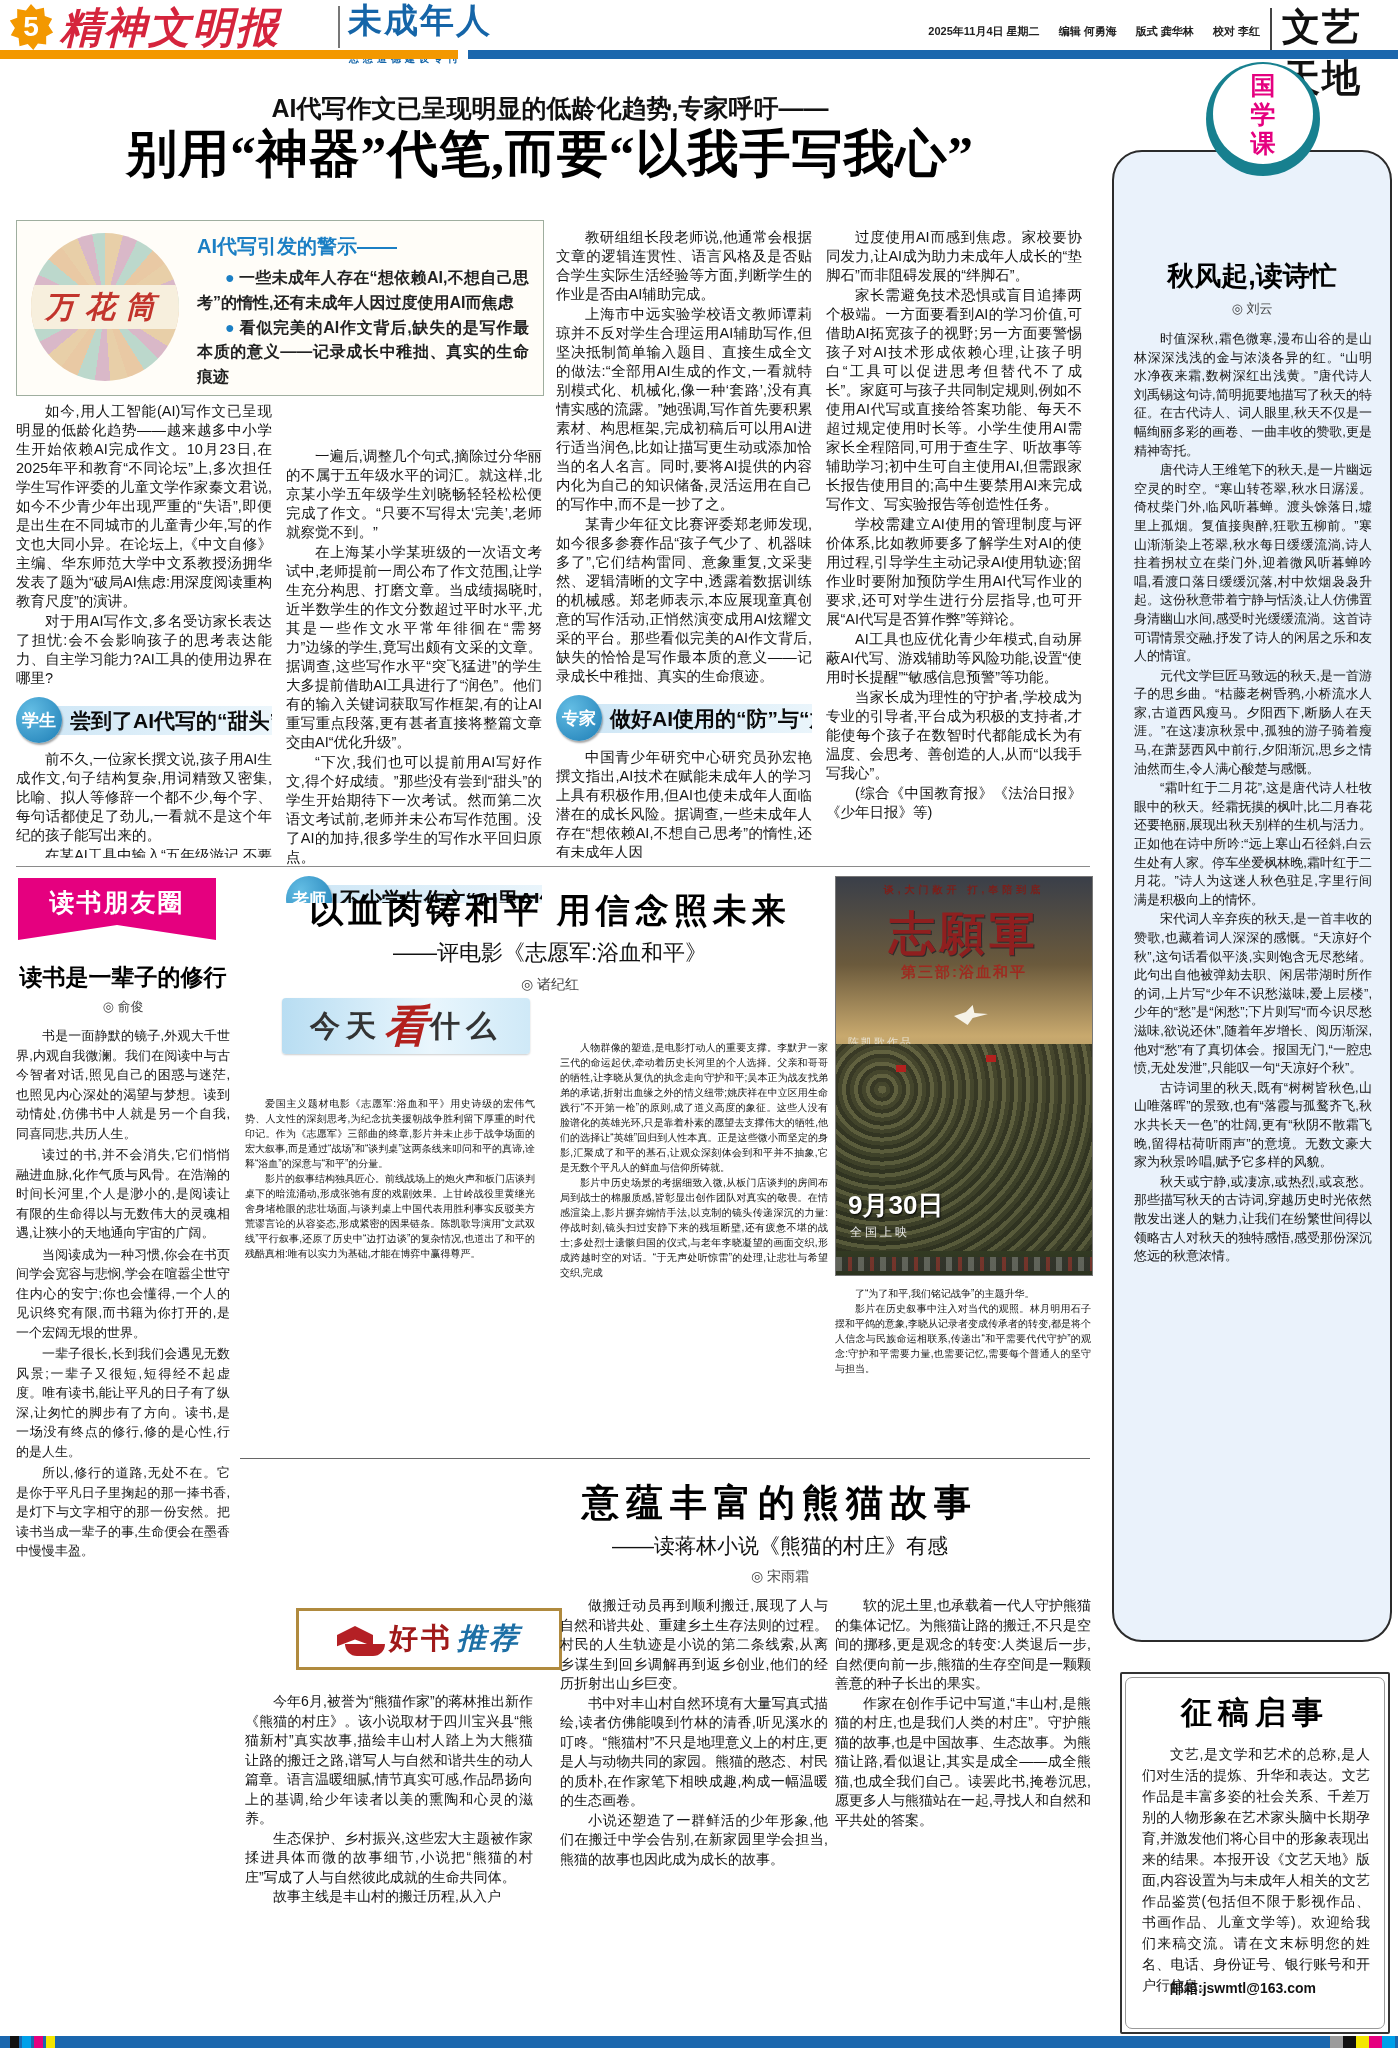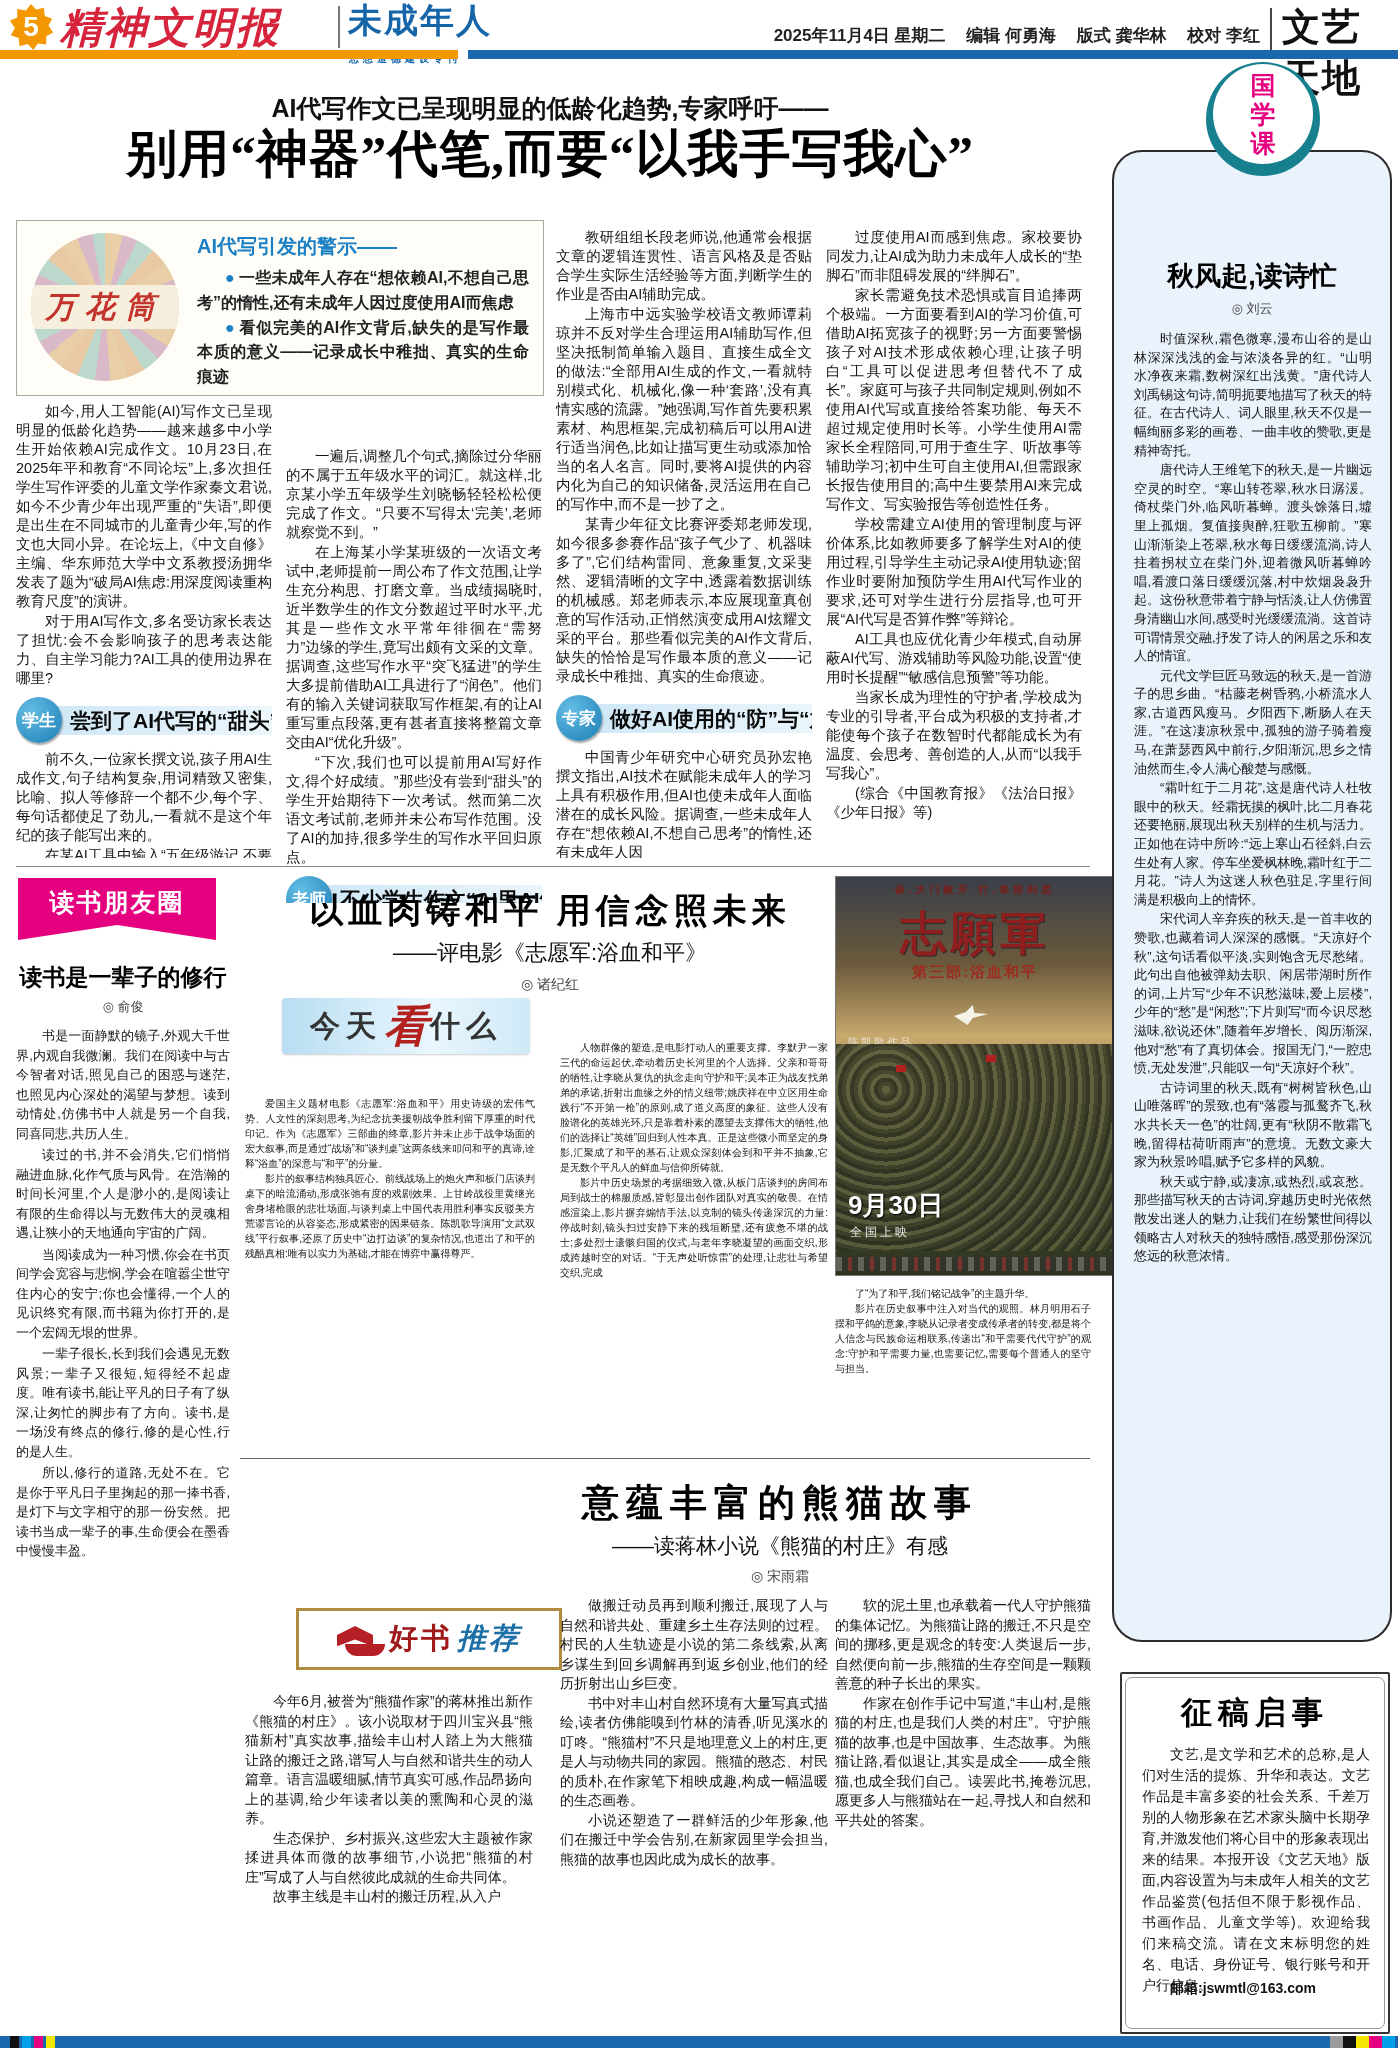--- a/index.html
+++ b/index.html
@@ -7,21 +7,21 @@
        font-family:"Liberation Sans","DejaVu Sans",sans-serif;color:#1a1a1a;}
   .abs{position:absolute;}
   
   .page-badge{left:8px;top:4px;width:46px;height:46px;background:#f39800;color:#fff;
     display:flex;align-items:center;justify-content:center;font-size:28px;font-weight:900;
     clip-path:polygon(50% 0%,61% 12%,78% 8%,80% 26%,96% 32%,88% 47%,98% 62%,83% 70%,83% 88%,65% 86%,55% 100%,43% 87%,25% 92%,23% 74%,6% 68%,15% 52%,4% 36%,20% 30%,20% 11%,39% 14%);}
   .masthead{left:60px;top:0px;font-size:42px;font-weight:900;color:#d5243c;font-style:italic;letter-spacing:2px;}
   .head-div1{left:338px;top:6px;width:2px;height:42px;background:#777;}
   .weekly{left:348px;top:-2px;font-size:34px;font-weight:900;color:#1565a8;letter-spacing:2px;}
   .weekly-sub{left:349px;top:36px;font-size:10px;color:#1565a8;letter-spacing:4px;font-weight:700;margin-top:16px;}
-  .dateline{left:700px;top:24px;width:560px;font-size:17px;font-weight:700;color:#222;text-align:right;}
+  .dateline{left:700px;top:24px;width:560px;font-size:11px;font-weight:700;color:#222;text-align:right;}
   .dateline span{margin-left:16px;}
   .head-div2{left:1270px;top:8px;width:2px;height:42px;background:#444;}
   .section-name{left:1282px;top:2px;font-size:38px;font-weight:900;letter-spacing:2px;color:#111;}
   .bar-orange{left:0;top:50px;width:458px;height:9px;background:#f39800;}
   .bar-blue{left:468px;top:50px;width:930px;height:9px;background:#1b67ad;}
   
   .kicker{left:16px;top:92px;width:1068px;text-align:center;font-size:25px;font-weight:600;color:#111;}
   .headline{left:16px;top:120px;width:1068px;text-align:center;font-size:51px;font-weight:900;
     font-family:"Liberation Serif","DejaVu Serif",serif;letter-spacing:1px;color:#000;}
   .warning-box{left:16px;top:220px;width:526px;height:174px;border:1px solid #9fae9f;background:#fffdf8;}
@@ -72,21 +72,21 @@
     display:flex;align-items:center;justify-content:center;box-shadow:0 1px 2px rgba(0,0,0,.2);}
   .today-badge .t1,.today-badge .t3{font-size:30px;font-weight:700;color:#333;letter-spacing:6px;}
   .today-badge .t2{font-size:44px;font-weight:900;color:#b3211e;font-style:italic;margin:0 2px;
     font-family:"Liberation Serif","DejaVu Serif",serif;}
   .fcol{font-size:10px;line-height:15px;color:#151515;}
   .fcol1{left:245px;top:1096px;width:290px;height:356px;}
   .fcol2{left:560px;top:1040px;width:268px;height:412px;}
   .fcol3{left:835px;top:1286px;width:256px;height:166px;}
   
   .poster{left:835px;top:876px;width:256px;height:398px;overflow:hidden;border:1px solid #777;
-    background:linear-gradient(180deg,#3a3f49 0%,#6b5a3c 22%,#c8a96e 40%,#9a8a58 55%,#4a5230 72%,#2c331f 100%);padding-left:22px;}
+    background:linear-gradient(180deg,#3a3f49 0%,#6b5a3c 22%,#c8a96e 40%,#9a8a58 55%,#4a5230 72%,#2c331f 100%);}
   .poster-tag{position:absolute;left:0;top:6px;width:100%;text-align:center;font-size:10px;color:#7e1d18;
     letter-spacing:4px;font-weight:700;}
   .poster-title{position:absolute;left:0;top:26px;width:100%;text-align:center;font-size:46px;font-weight:900;
     color:#8f1f1f;font-family:"Liberation Serif","DejaVu Serif",serif;letter-spacing:4px;text-shadow:1px 1px 0 #2c2c2c;}
   .poster-part{position:absolute;left:0;top:86px;width:100%;text-align:center;font-size:15px;font-weight:900;color:#9d2b20;letter-spacing:2px;}
   .dove{position:absolute;left:118px;top:128px;width:34px;height:20px;background:#f5f2e8;
     clip-path:polygon(0 55%,35% 35%,55% 0,60% 40%,100% 45%,55% 65%,40% 100%);}
   .poster-director{position:absolute;left:12px;top:158px;font-size:11px;color:#e8e2d0;letter-spacing:2px;}
   .poster-crowd{position:absolute;left:0;bottom:24px;width:100%;height:52%;
     background:repeating-radial-gradient(circle at 18% 22%,#5a5c3c 0 4px,#3c3f28 4px 8px,#2e3120 8px 12px);

